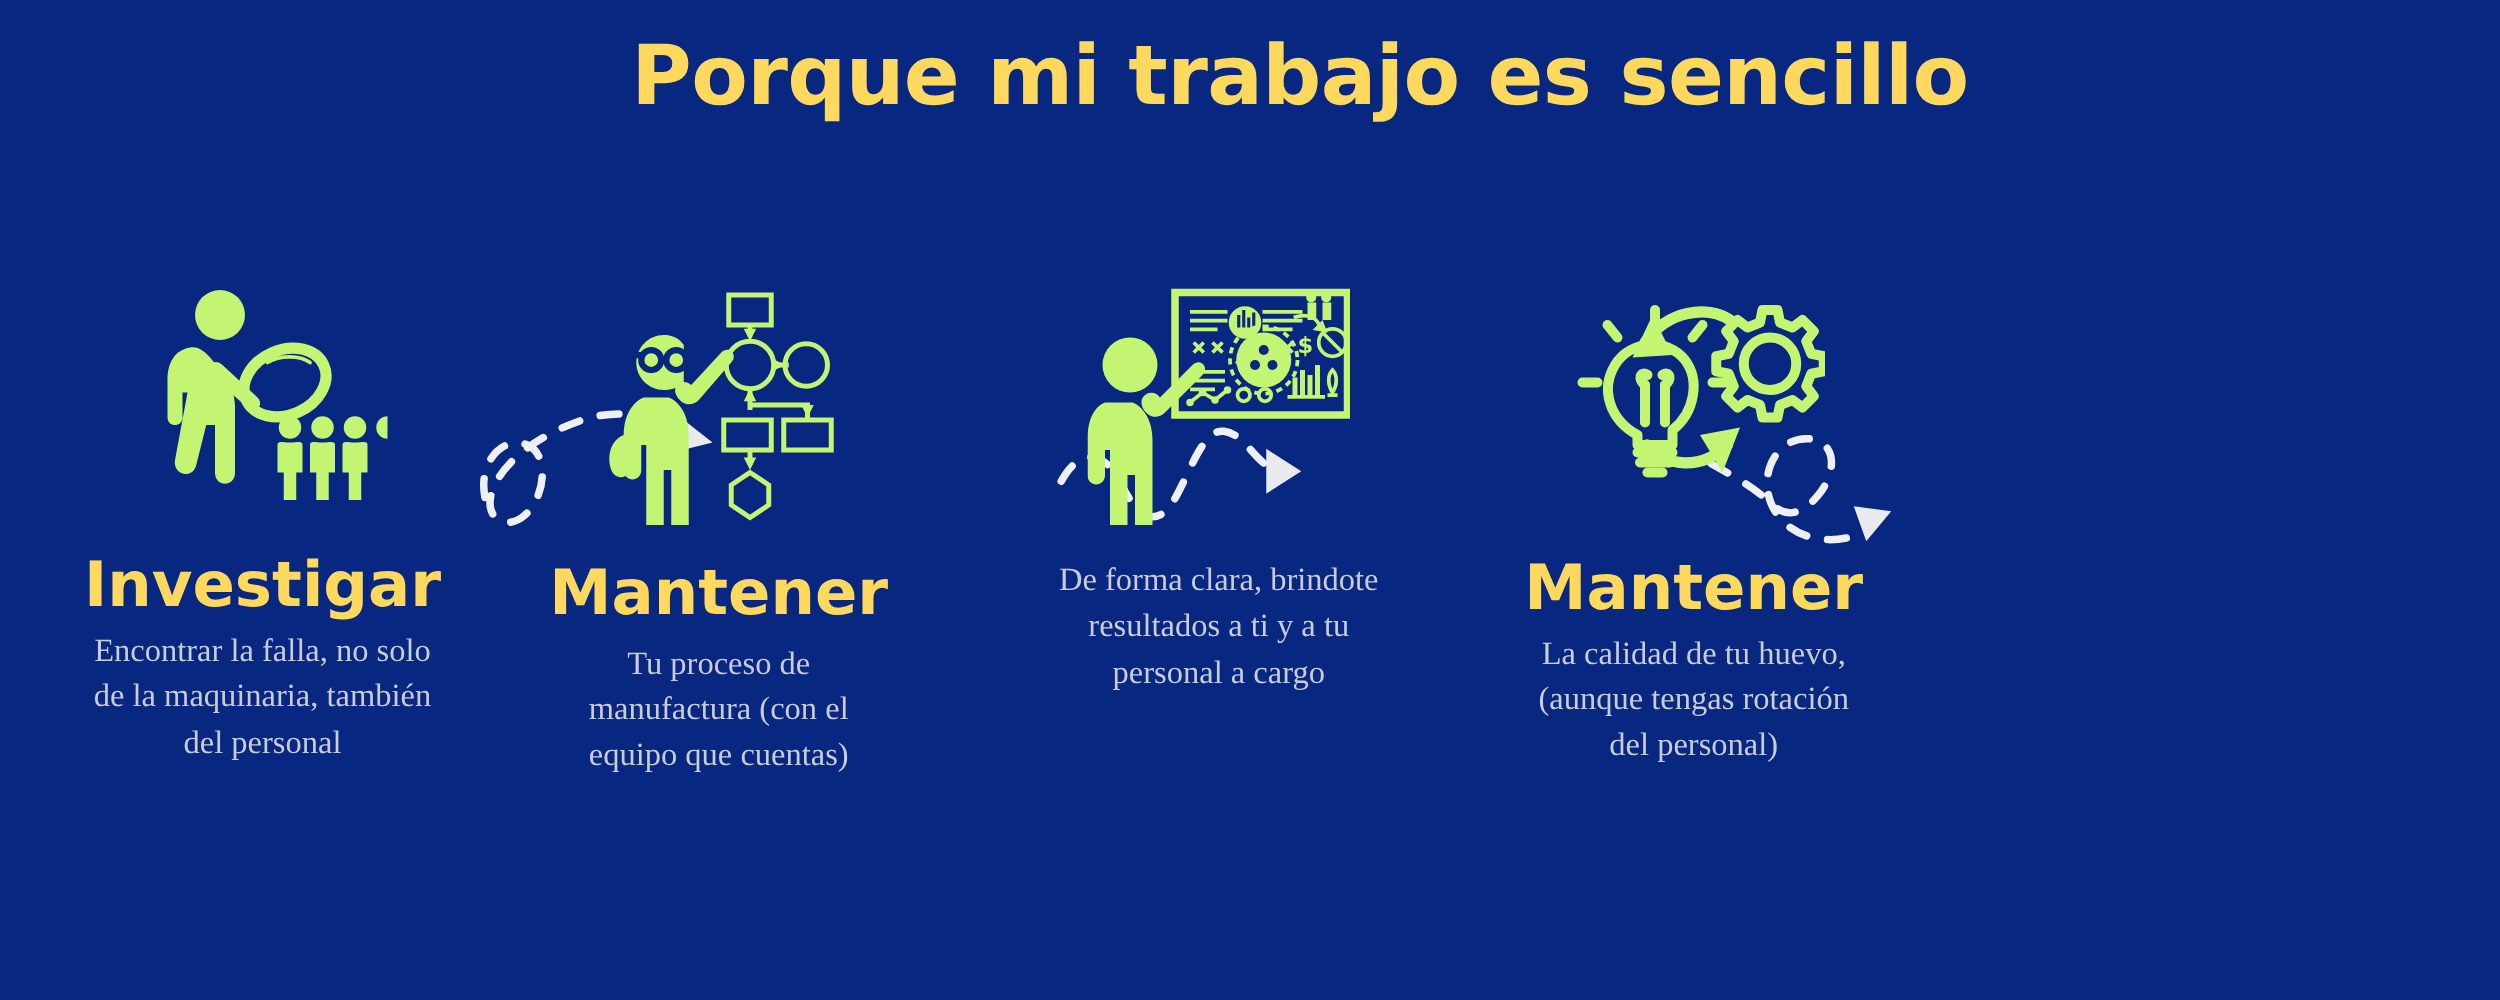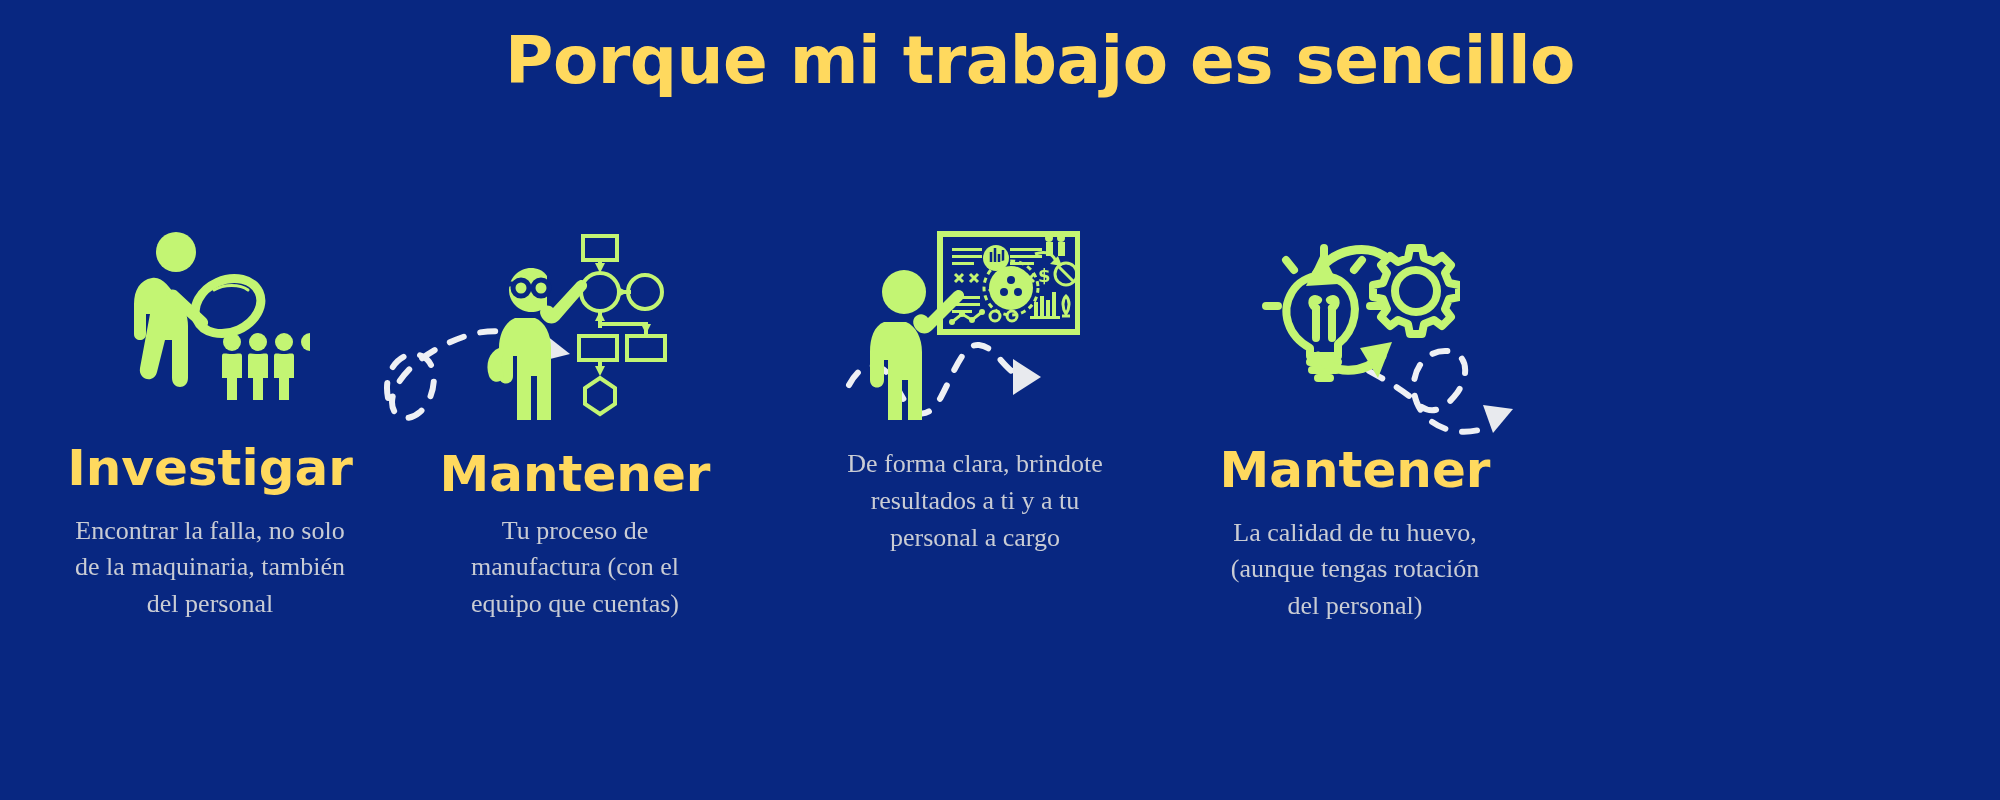--- a/index.html
+++ b/index.html
@@ -65,21 +65,21 @@
   }
   .step-title {
     margin-top: 36px;
     font-family: "DejaVu Sans", sans-serif;
     font-weight: 700;
     font-size: 50px;
     line-height: 1.05;
     color: #ffd95e;
   }
   .step-desc {
-    margin-top: 18px;
+    margin-top: 8px;
     font-family: "Liberation Serif", serif;
     font-size: 26px;
     line-height: 1.42;
     color: #c9ccd4;
     padding: 0 14px;
   }
 
   
   .step-1 { left: 60px; }
   .step-2 { left: 425px; }

